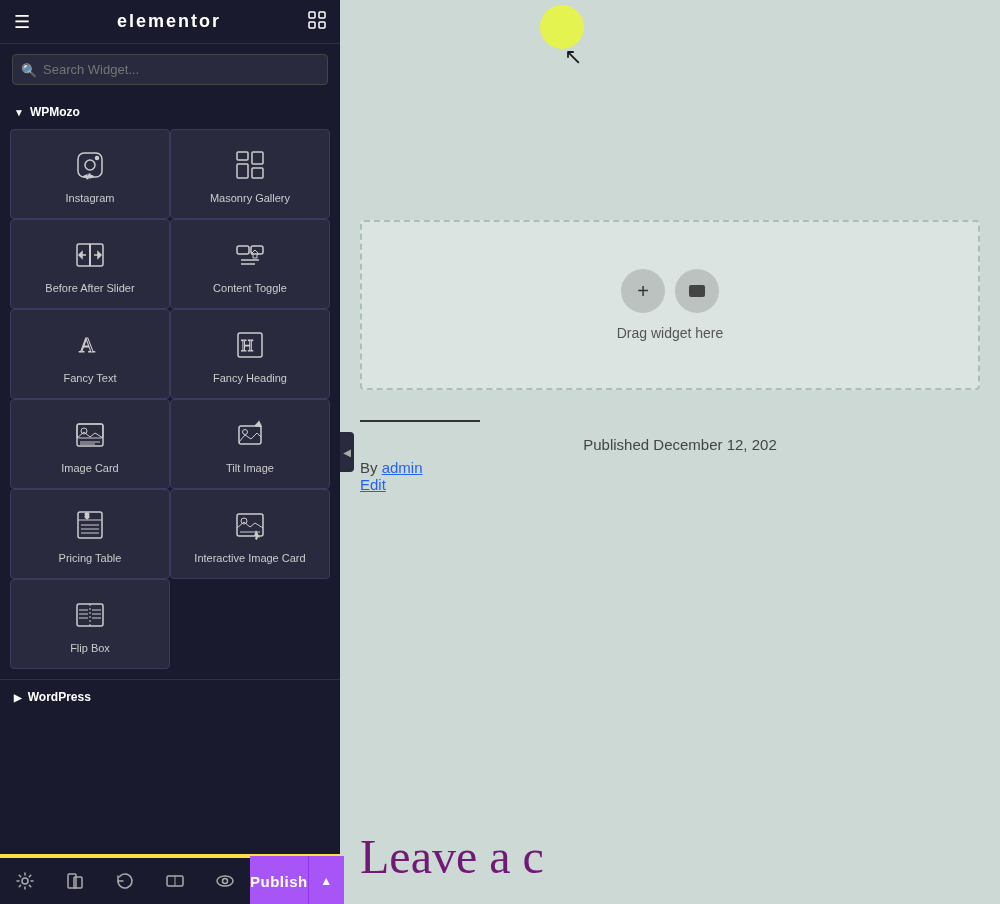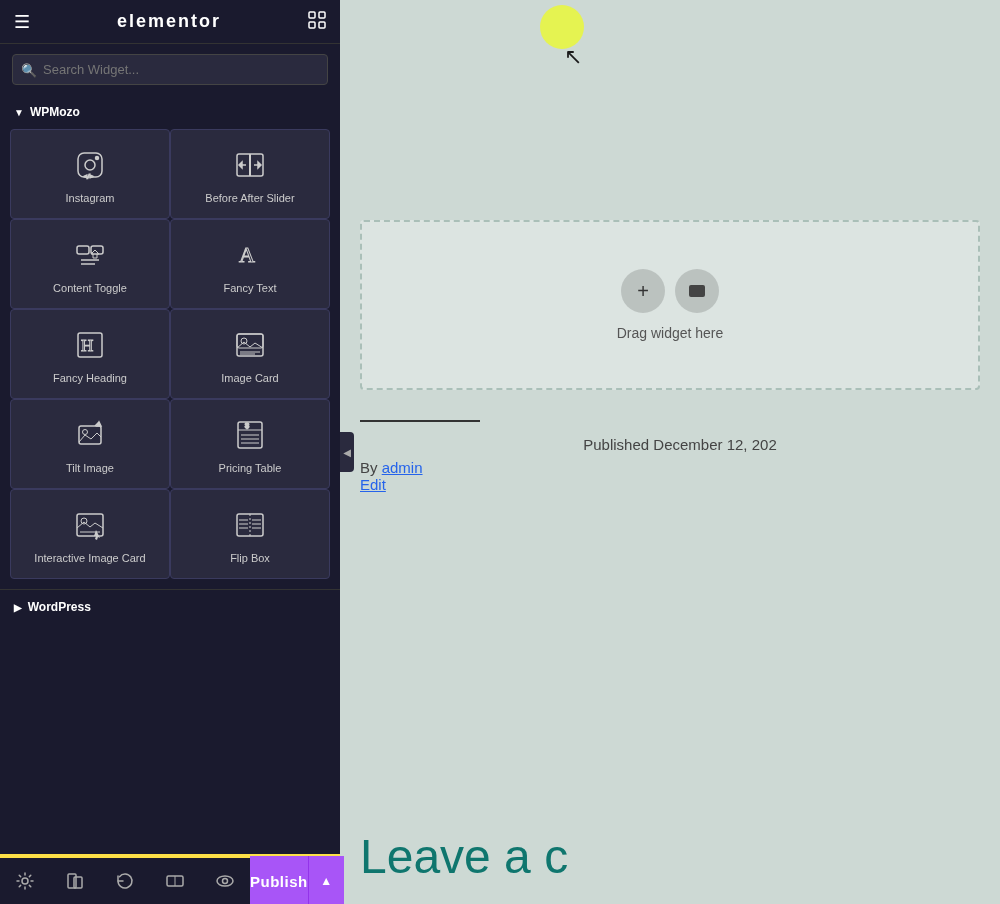--- a/index.html
+++ b/index.html
@@ -304,22 +304,22 @@
       text-decoration: underline;
       font-size: 15px;
     }
 
     
     .leave-comment {
       position: absolute;
       bottom: 20px;
       left: 20px;
       font-size: 48px;
-      color: #0f766e;
-      font-family: Liberation Sans, sans-serif;
+      color: #701a75;
+      font-family: Liberation Serif, serif;
     }
   </style>
 </head>
 <body>
 
 <div id="left-panel">
 
   <div id="top-bar">
     <span style="color:#fff;font-size:18px;cursor:pointer;">☰</span>
     <span style="color:#fff;font-size:18px;font-weight:bold;letter-spacing:2px;">elementor</span>
@@ -354,20 +354,31 @@
           <svg viewBox="0 0 30 30" xmlns="http://www.w3.org/2000/svg">
             <rect x="3" y="3" width="24" height="24" rx="6" stroke="#ccc" stroke-width="1.5" fill="none"></rect>
             <circle cx="15" cy="15" r="5" stroke="#ccc" stroke-width="1.5" fill="none"></circle>
             <circle cx="22" cy="8" r="1.5" fill="#ccc"></circle>
             <text x="9" y="28" font-size="5" fill="#ccc" font-family="monospace">&lt;/&gt;</text>
           </svg>
         </div>
         <span class="widget-label">Instagram</span>
       </div>
 
+      <div class="widget-item">
+        <div class="widget-icon">
+          <svg viewBox="0 0 30 30" xmlns="http://www.w3.org/2000/svg">
+            <rect x="2" y="2" width="11" height="8" rx="1" stroke="#ccc" stroke-width="1.5" fill="none"></rect>
+            <rect x="17" y="2" width="11" height="12" rx="1" stroke="#ccc" stroke-width="1.5" fill="none"></rect>
+            <rect x="2" y="14" width="11" height="14" rx="1" stroke="#ccc" stroke-width="1.5" fill="none"></rect>
+            <rect x="17" y="18" width="11" height="10" rx="1" stroke="#ccc" stroke-width="1.5" fill="none"></rect>
+          </svg>
+        </div>
+        <span class="widget-label">Masonry Gallery</span>
+      </div>
 
       <div class="widget-item">
         <div class="widget-icon">
           <svg viewBox="0 0 30 30" xmlns="http://www.w3.org/2000/svg">
             <rect x="2" y="4" width="26" height="22" rx="2" stroke="#ccc" stroke-width="1.5" fill="none"></rect>
             <line x1="15" y1="4" x2="15" y2="26" stroke="#ccc" stroke-width="2"></line>
             <polyline points="11,15 7,15" stroke="#ccc" stroke-width="1.5"></polyline>
             <polyline points="19,15 23,15" stroke="#ccc" stroke-width="1.5"></polyline>
             <polygon points="7,12 4,15 7,18" fill="#ccc"></polygon>
             <polygon points="23,12 26,15 23,18" fill="#ccc"></polygon>

